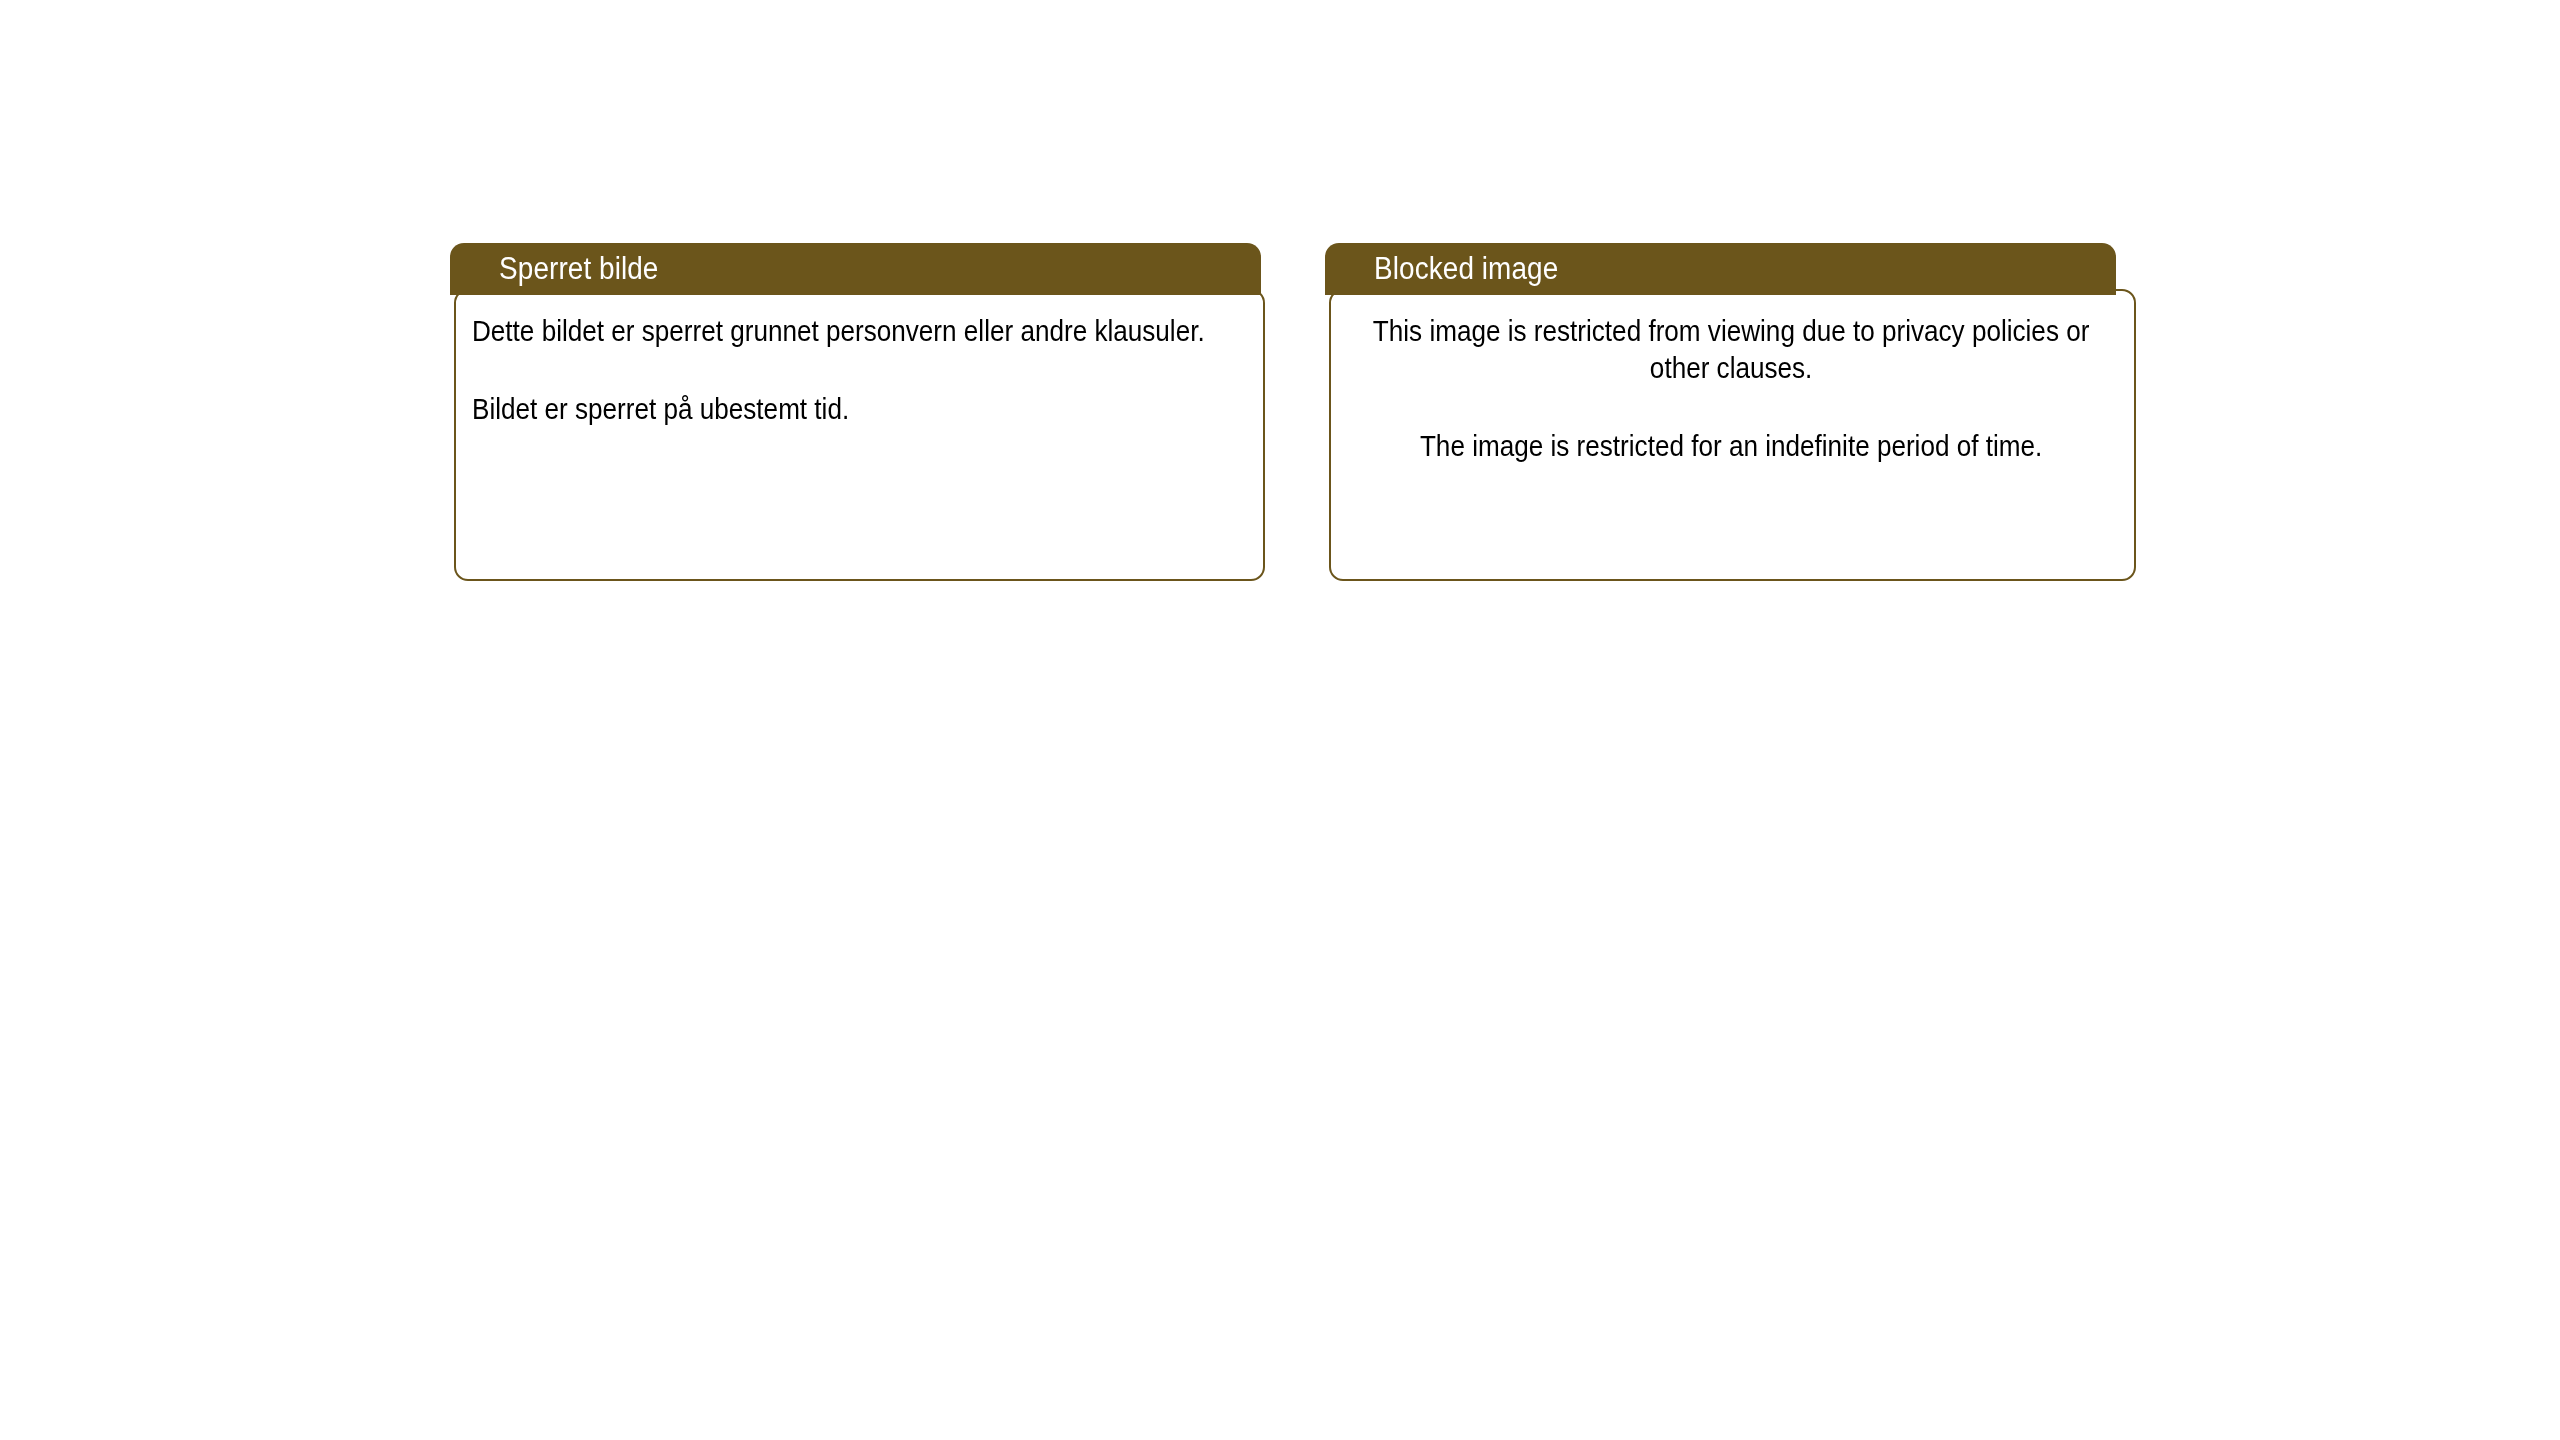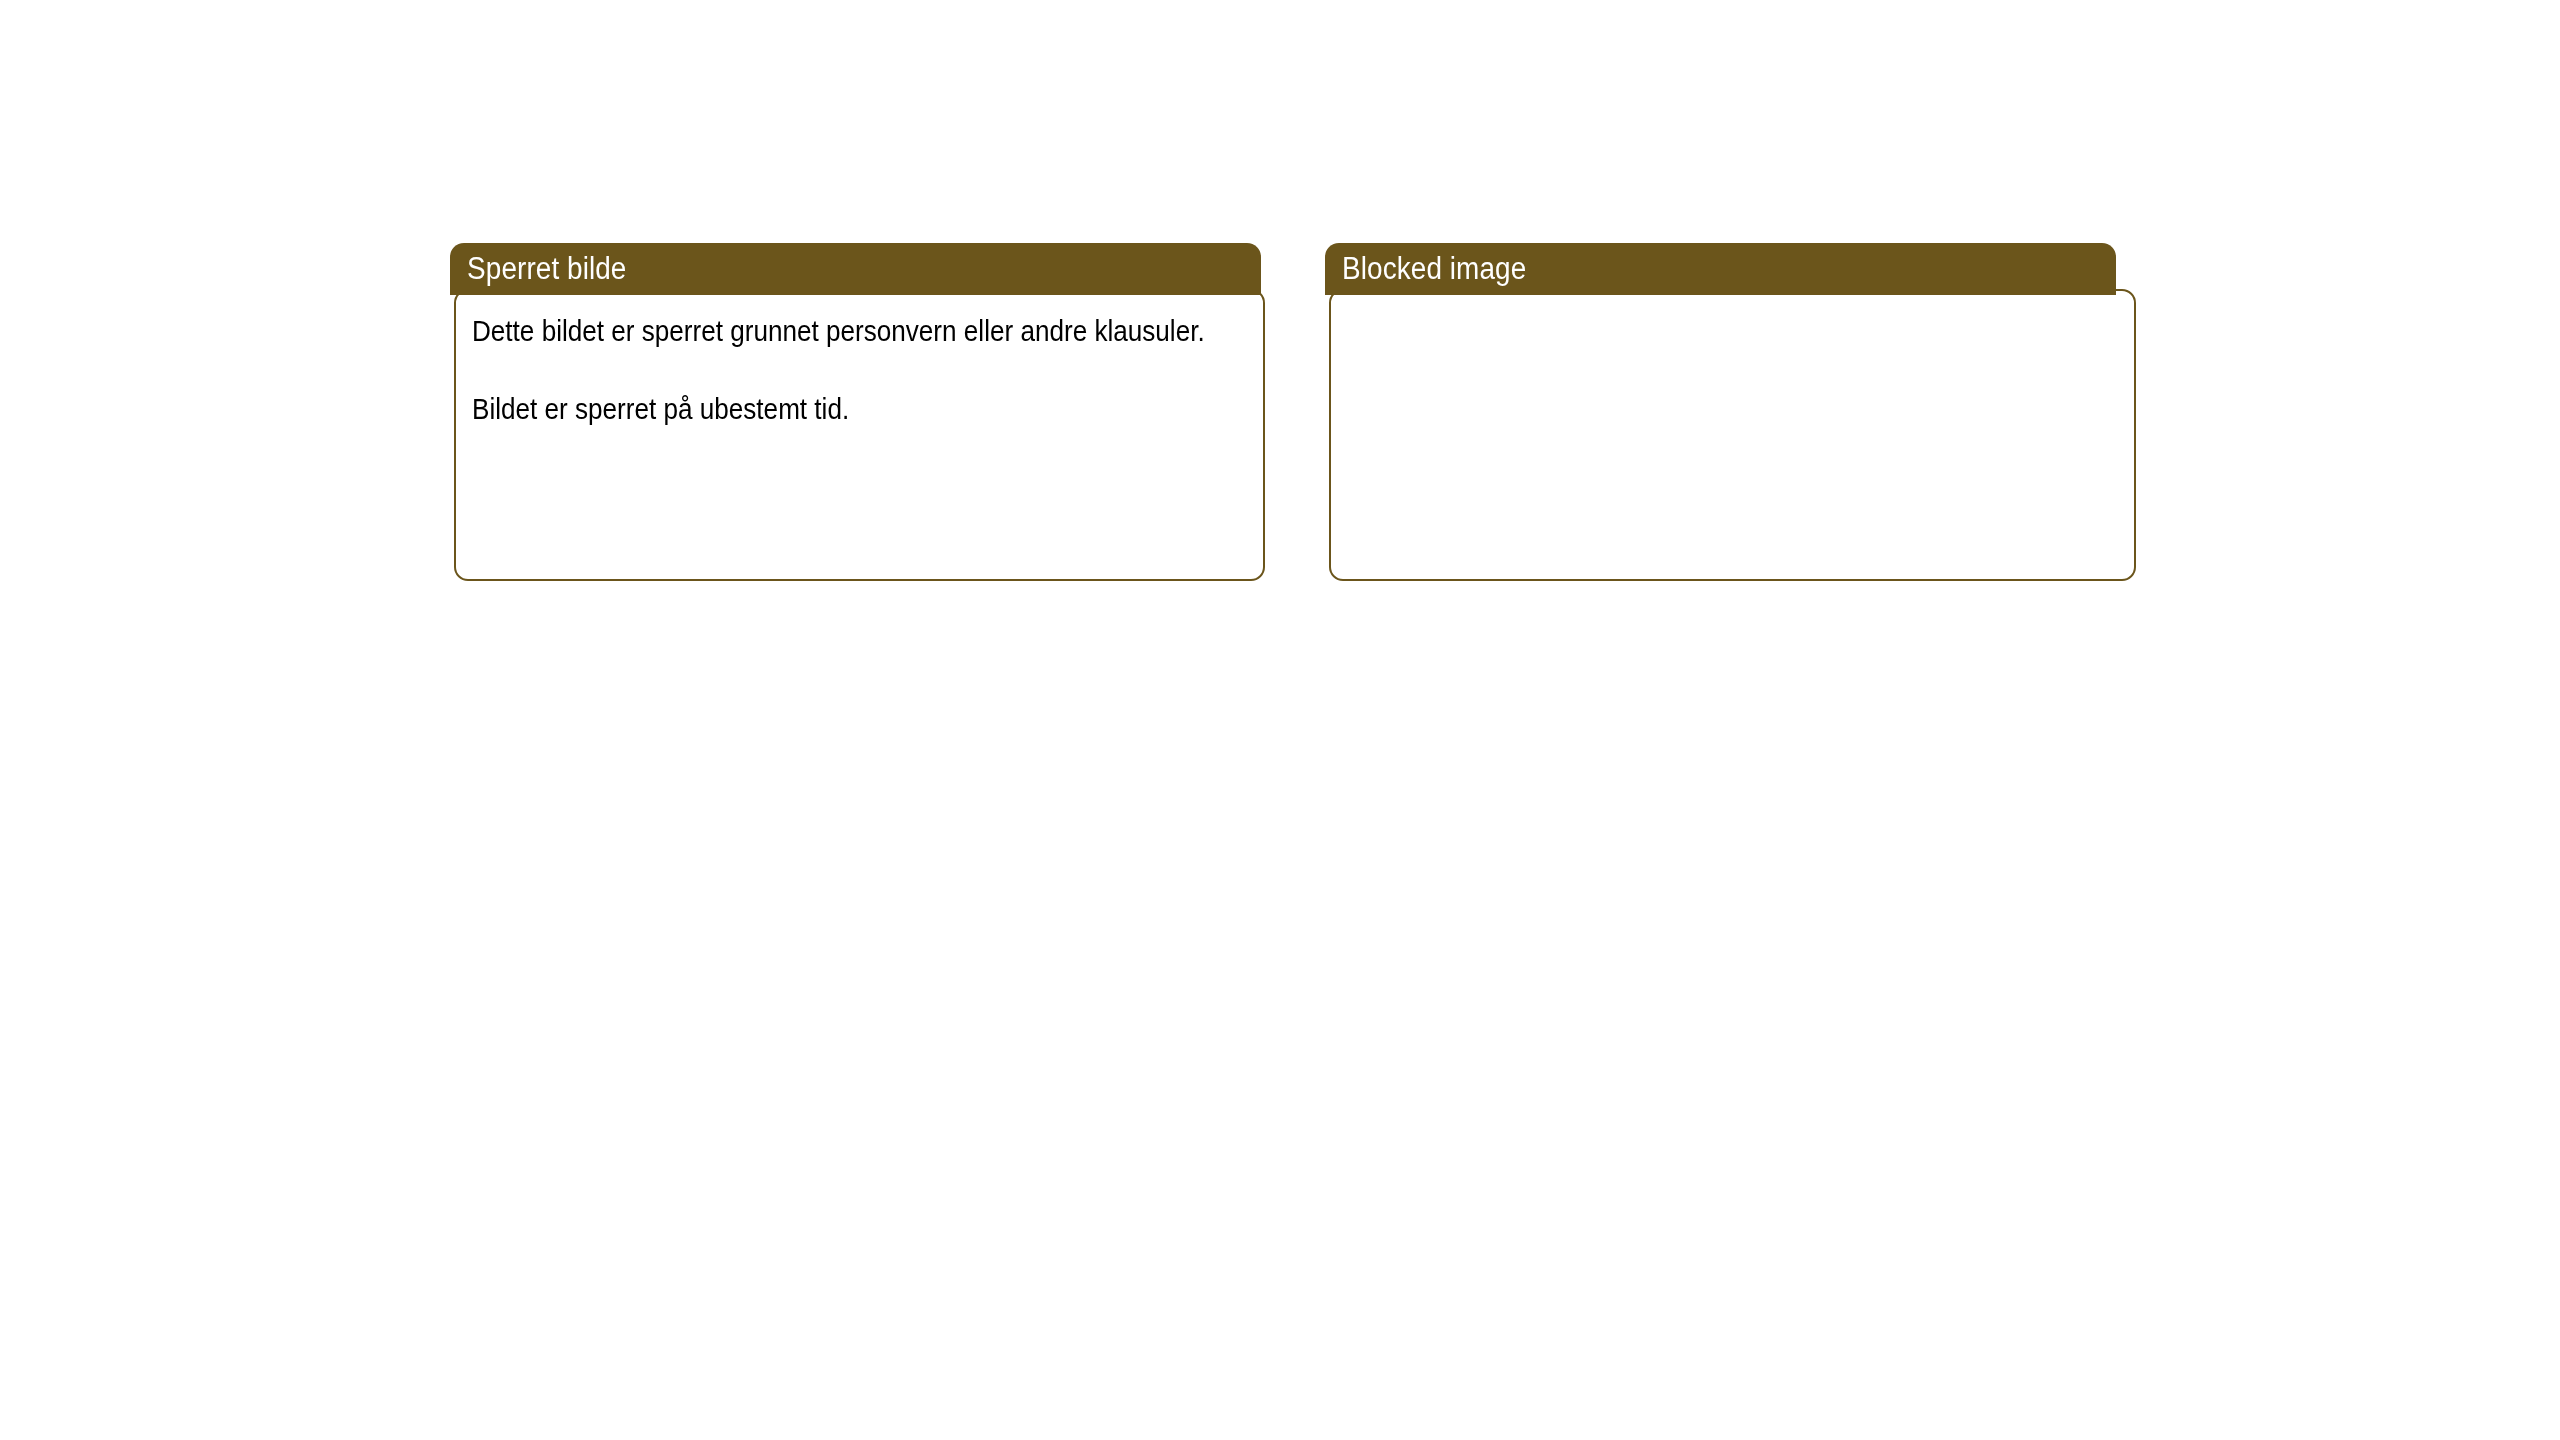--- a/index.html
+++ b/index.html
@@ -45,20 +45,21 @@
     left: 0;
     top: 0;
     height: 52px;
     background: #6b551b;
     border-top-left-radius: 14px;
     border-top-right-radius: 14px;
     box-sizing: border-box;
     display: flex;
     align-items: center;
     overflow: hidden;
+    padding-left: 32px;
   }
 
   .card-title {
     color: #ffffff;
     font-size: 31px;
     line-height: 34px;
     font-weight: 400;
     letter-spacing: 0.1px;
     padding-left: 19px;
     white-space: nowrap;
@@ -133,15 +134,19 @@
   </div>
 
   <div class="notice-card" id="card-blocked-en">
 
     <div class="card-body"></div>
 
     <div class="card-header">
       <div class="card-title">Blocked image</div>
     </div>
 
+    <div class="card-content">
+      <p class="card-para">This image is restricted from viewing due to privacy policies or other clauses.</p>
+      <p class="card-para spaced">The image is restricted for an indefinite period of time.</p>
+    </div>
   </div>
 
 </div>
 
 </body></html>

